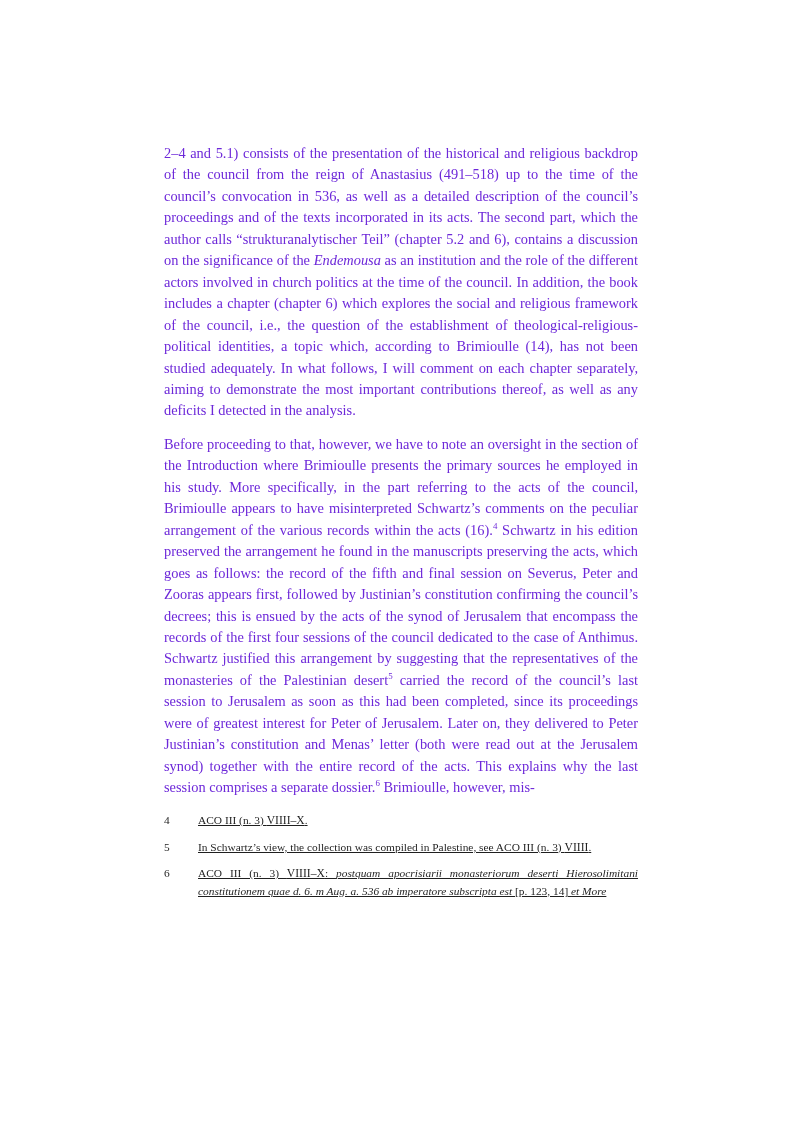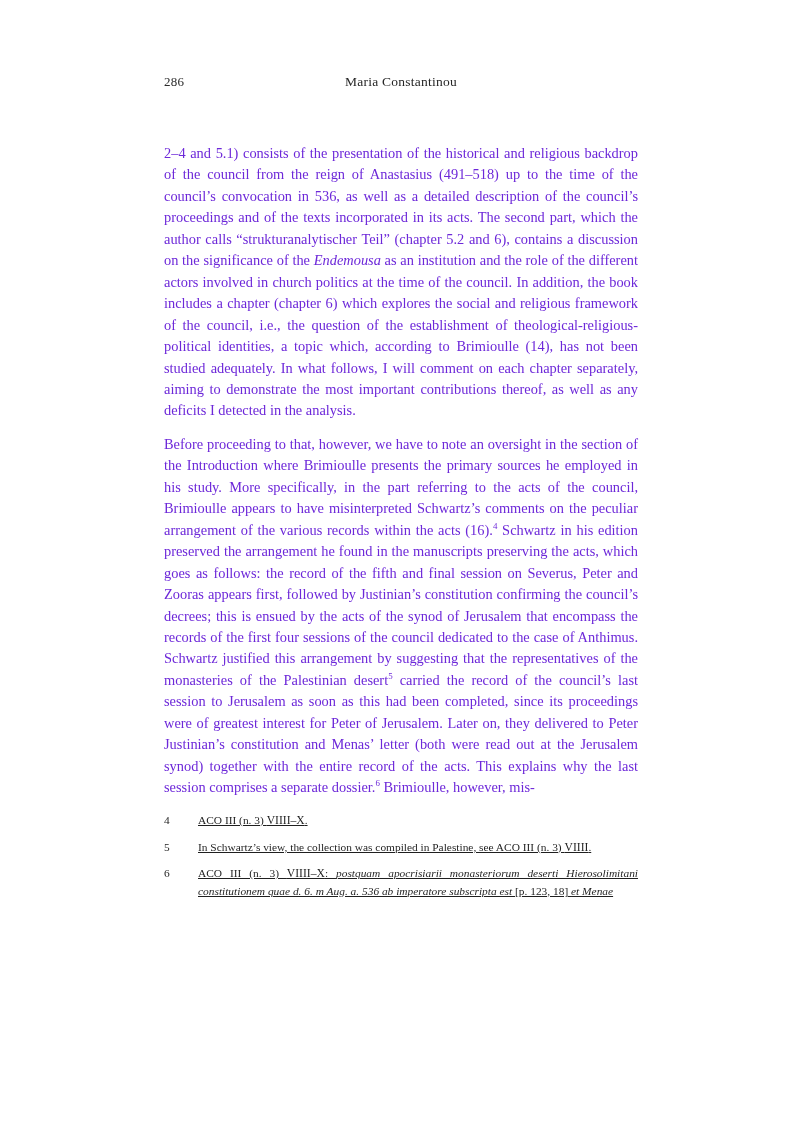--- a/index.html
+++ b/index.html
@@ -98,38 +98,34 @@
   .sc {
     font-variant: small-caps;
     font-size: 1.02em;
   }
 </style>
 </head>
 <body>
 
 <div class="page">
 
-  <div class="running-head">
-    <span class="folio">286</span>
-    <span class="head-title">Maria Constantinou</span>
-  </div>
 
   <div class="textblock">
       <p class="para"><span>2–4 and 5.1) consists of the presentation of the historical and religious backdrop of the council from the reign of Anastasius (491–518) up to the time of the council’s convocation in 536, as well as a detailed description of the council’s proceedings and of the texts incorporated in its acts. The second part, which the author calls “strukturanalytischer Teil” (chapter 5.2 and 6), contains a discussion on the significance of the </span><i>Endemousa</i><span> as an institution and the role of the different actors involved in church politics at the time of the council. In addition, the book includes a chapter (chapter 6) which explores the social and religious framework of the council, i.e., the question of the establishment of theological-religious-political identities, a topic which, according to Brimioulle (14), has not been studied adequately. In what follows, I will comment on each chapter separately, aiming to demonstrate the most important contributions thereof, as well as any deficits I detected in the analysis.</span></p>
       <p class="para"><span>Before proceeding to that, however, we have to note an oversight in the section of the Introduction where Brimioulle presents the primary sources he employed in his study. More specifically, in the part referring to the acts of the council, Brimioulle appears to have misinterpreted Schwartz’s comments on the peculiar arrangement of the various records within the acts (16).</span><sup>4</sup><span> Schwartz in his edition preserved the arrangement he found in the manuscripts preserving the acts, which goes as follows: the record of the fifth and final session on Severus, Peter and Zooras appears first, followed by Justinian’s constitution confirming the council’s decrees; this is ensued by the acts of the synod of Jerusalem that encompass the records of the first four sessions of the council dedicated to the case of Anthimus. Schwartz justified this arrangement by suggesting that the representatives of the monasteries of the Palestinian desert</span><sup>5</sup><span> carried the record of the council’s last session to Jerusalem as soon as this had been completed, since its proceedings were of greatest interest for Peter of Jerusalem. Later on, they delivered to Peter Justinian’s constitution and Menas’ letter (both were read out at the Jerusalem synod) together with the entire record of the acts. This explains why the last session comprises a separate dossier.</span><sup>6</sup><span> Brimioulle, however, mis-</span></p>
     </div>
 
   <div class="footnotes">
       <div class="fn">
         <span class="fn-num">4</span>
         <span class="fn-body"><span>ACO III (n. 3) </span><span class="sc">VIIII–X</span><span>.</span></span>
       </div>
       <div class="fn">
         <span class="fn-num">5</span>
         <span class="fn-body"><span>In Schwartz’s view, the collection was compiled in Palestine, see ACO III (n. 3) </span><span class="sc">VIIII</span><span>.</span></span>
       </div>
       <div class="fn">
         <span class="fn-num">6</span>
-        <span class="fn-body"><span>ACO III (n. 3) </span><span class="sc">VIIII–X</span><span>: </span><i>postquam apocrisiarii monasteriorum deserti Hierosolimitani constitutionem quae d. 6. m Aug. a. 536 ab imperatore subscripta est </i><span>[p. 123, 18] </span><i>et Menae</i></span>
+        <span class="fn-body"><span>ACO III (n. 3) </span><span class="sc">VIIII–X</span><span>: </span><i>postquam apocrisiarii monasteriorum deserti Hierosolimitani constitutionem quae d. 6. m Aug. a. 536 ab imperatore subscripta est </i><span>[p. 123, 14] </span><i>et More</i></span>
       </div>
     </div>
 
 </div>
 
 </body></html>

